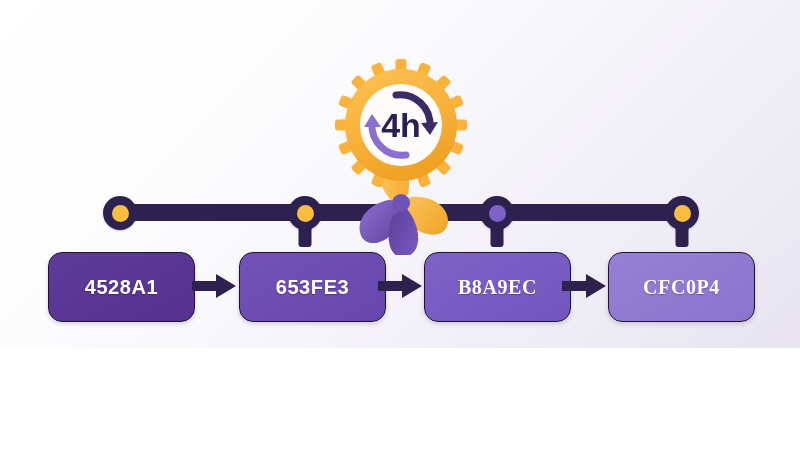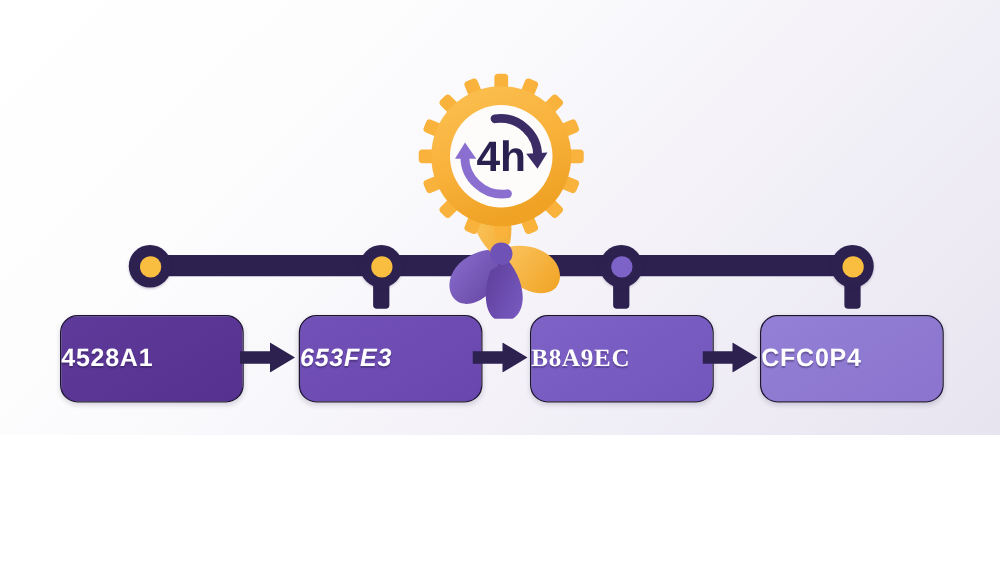--- a/index.html
+++ b/index.html
@@ -88,21 +88,21 @@
     height: 70px;
   }
   .node-box {
     position: absolute;
     top: 0;
     height: 68px;
     border-radius: 14px;
     border: 1.6px solid #1c1430;
     display: flex;
     align-items: center;
-    justify-content: flex-start;
+    justify-content: center;
     box-shadow: 0 2px 4px rgba(40,28,70,.18);
   }
   .node-box .label {
     color: #ffffff;
     font-size: 20px;
     font-weight: bold;
     letter-spacing: .6px;
     text-shadow: 0 1px 1px rgba(30,20,55,.35);
   }
   .arrow {
@@ -209,27 +209,27 @@
         <text id="duration-label" x="0" y="12" text-anchor="middle" font-family="Liberation Sans, sans-serif" font-size="34" font-weight="bold" fill="#2b2150">4h</text>
       </g>
     </svg>
   </div>
 
   <div id="boxes">
     <div id="box-list">
         <div class="node-box" style="left: 48px; width: 145px; background: linear-gradient(150deg, rgb(94, 58, 154) 0%, rgb(86, 49, 143) 100%);">
           <span class="label">4528A1</span>
         </div>
-        <div class="node-box" style="left: 239px; width: 145px; background: linear-gradient(150deg, rgb(115, 82, 184) 0%, rgb(104, 70, 173) 100%); font-style: italic;">
+        <div class="node-box" style="left: 239px; width: 145px; background: linear-gradient(150deg, rgb(115, 82, 184) 0%, rgb(104, 70, 173) 100%);">
           <span class="label">653FE3</span>
         </div>
         <div class="node-box" style="left: 424px; width: 145px; background: linear-gradient(150deg, rgb(126, 98, 198) 0%, rgb(115, 86, 189) 100%); font-family: Liberation Serif, serif;">
           <span class="label">B8A9EC</span>
         </div>
-        <div class="node-box" style="left: 608px; width: 145px; background: linear-gradient(150deg, rgb(148, 128, 214) 0%, rgb(138, 116, 206) 100%);">
+        <div class="node-box" style="left: 608px; width: 145px; background: linear-gradient(150deg, rgb(148, 128, 214) 0%, rgb(138, 116, 206) 100%); font-family: Liberation Serif, serif;">
           <span class="label">CFC0P4</span>
         </div>
       </div>
     <div id="arrow-list">
         <div class="arrow" style="left: 192px;">
           <svg width="46" height="24" viewBox="0 0 46 24" xmlns="http://www.w3.org/2000/svg">
             <path d="M0 7 L24 7 L24 0 L44 12 L24 24 L24 17 L0 17 Z" fill="#2d2150"></path>
           </svg>
         </div>
         <div class="arrow" style="left: 378px;">

